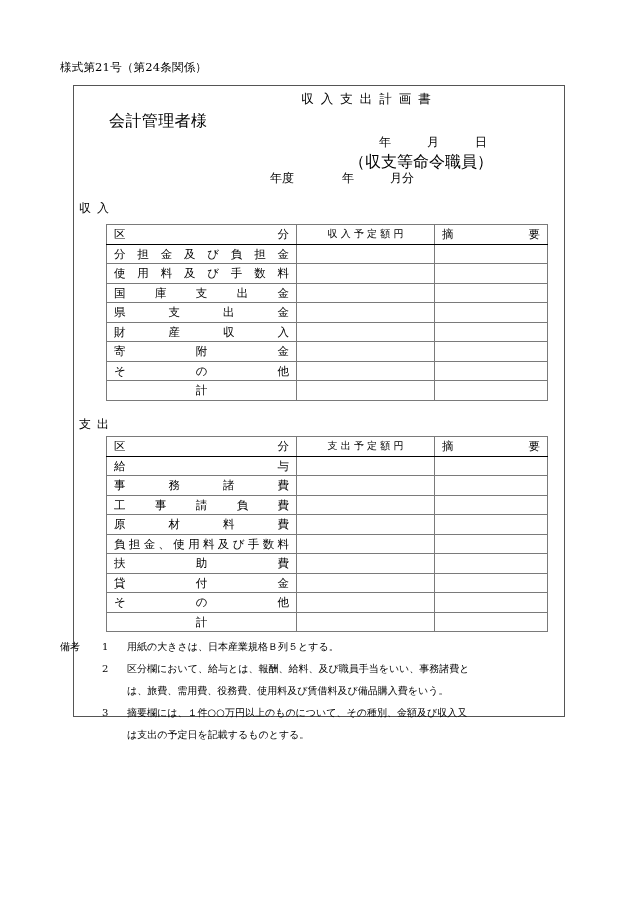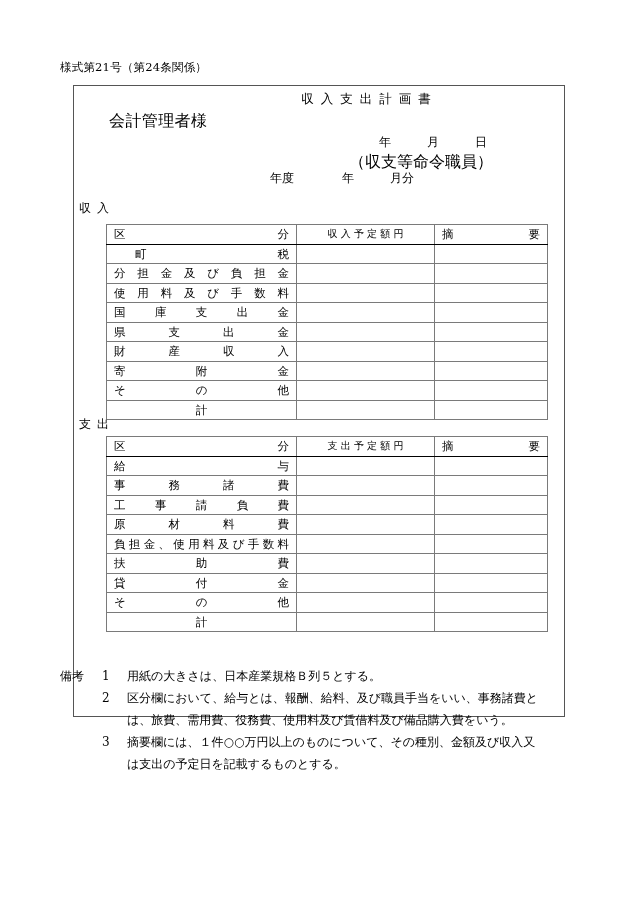--- a/index.html
+++ b/index.html
@@ -167,23 +167,23 @@
     font-size: 10px;
     line-height: 18.5px;
     height: 18.5px;
   }
   .blank-cell { display: block; height: 18.5px; }
 
   
   .remarks {
     position: absolute;
     left: 60px;
-    top: 665px;
+    top: 636px;
     width: 530px;
-    font-size: 12px;
+    font-size: 10px;
     line-height: 22px;
   }
   .remark-row {
     display: flex;
     align-items: flex-start;
   }
   .remark-label {
     width: 42px;
     flex: 0 0 42px;
     white-space: nowrap;
@@ -236,31 +236,20 @@
             <td>
                 <span class="amt-head">収入予定額円</span>
               </td>
             <td>
                 <span class="spread">摘要</span>
               </td>
           </tr>
 
           <tr>
             <td>
-                <span class="spread-in">町税</span>
-              </td>
-            <td>
-                <span class="blank-cell"></span>
-              </td>
-            <td>
-                <span class="blank-cell"></span>
-              </td>
-          </tr>
-          <tr>
-            <td>
                 <span class="spread">分担金及び負担金</span>
               </td>
             <td>
                 <span class="blank-cell"></span>
               </td>
             <td>
                 <span class="blank-cell"></span>
               </td>
           </tr>
           <tr>

